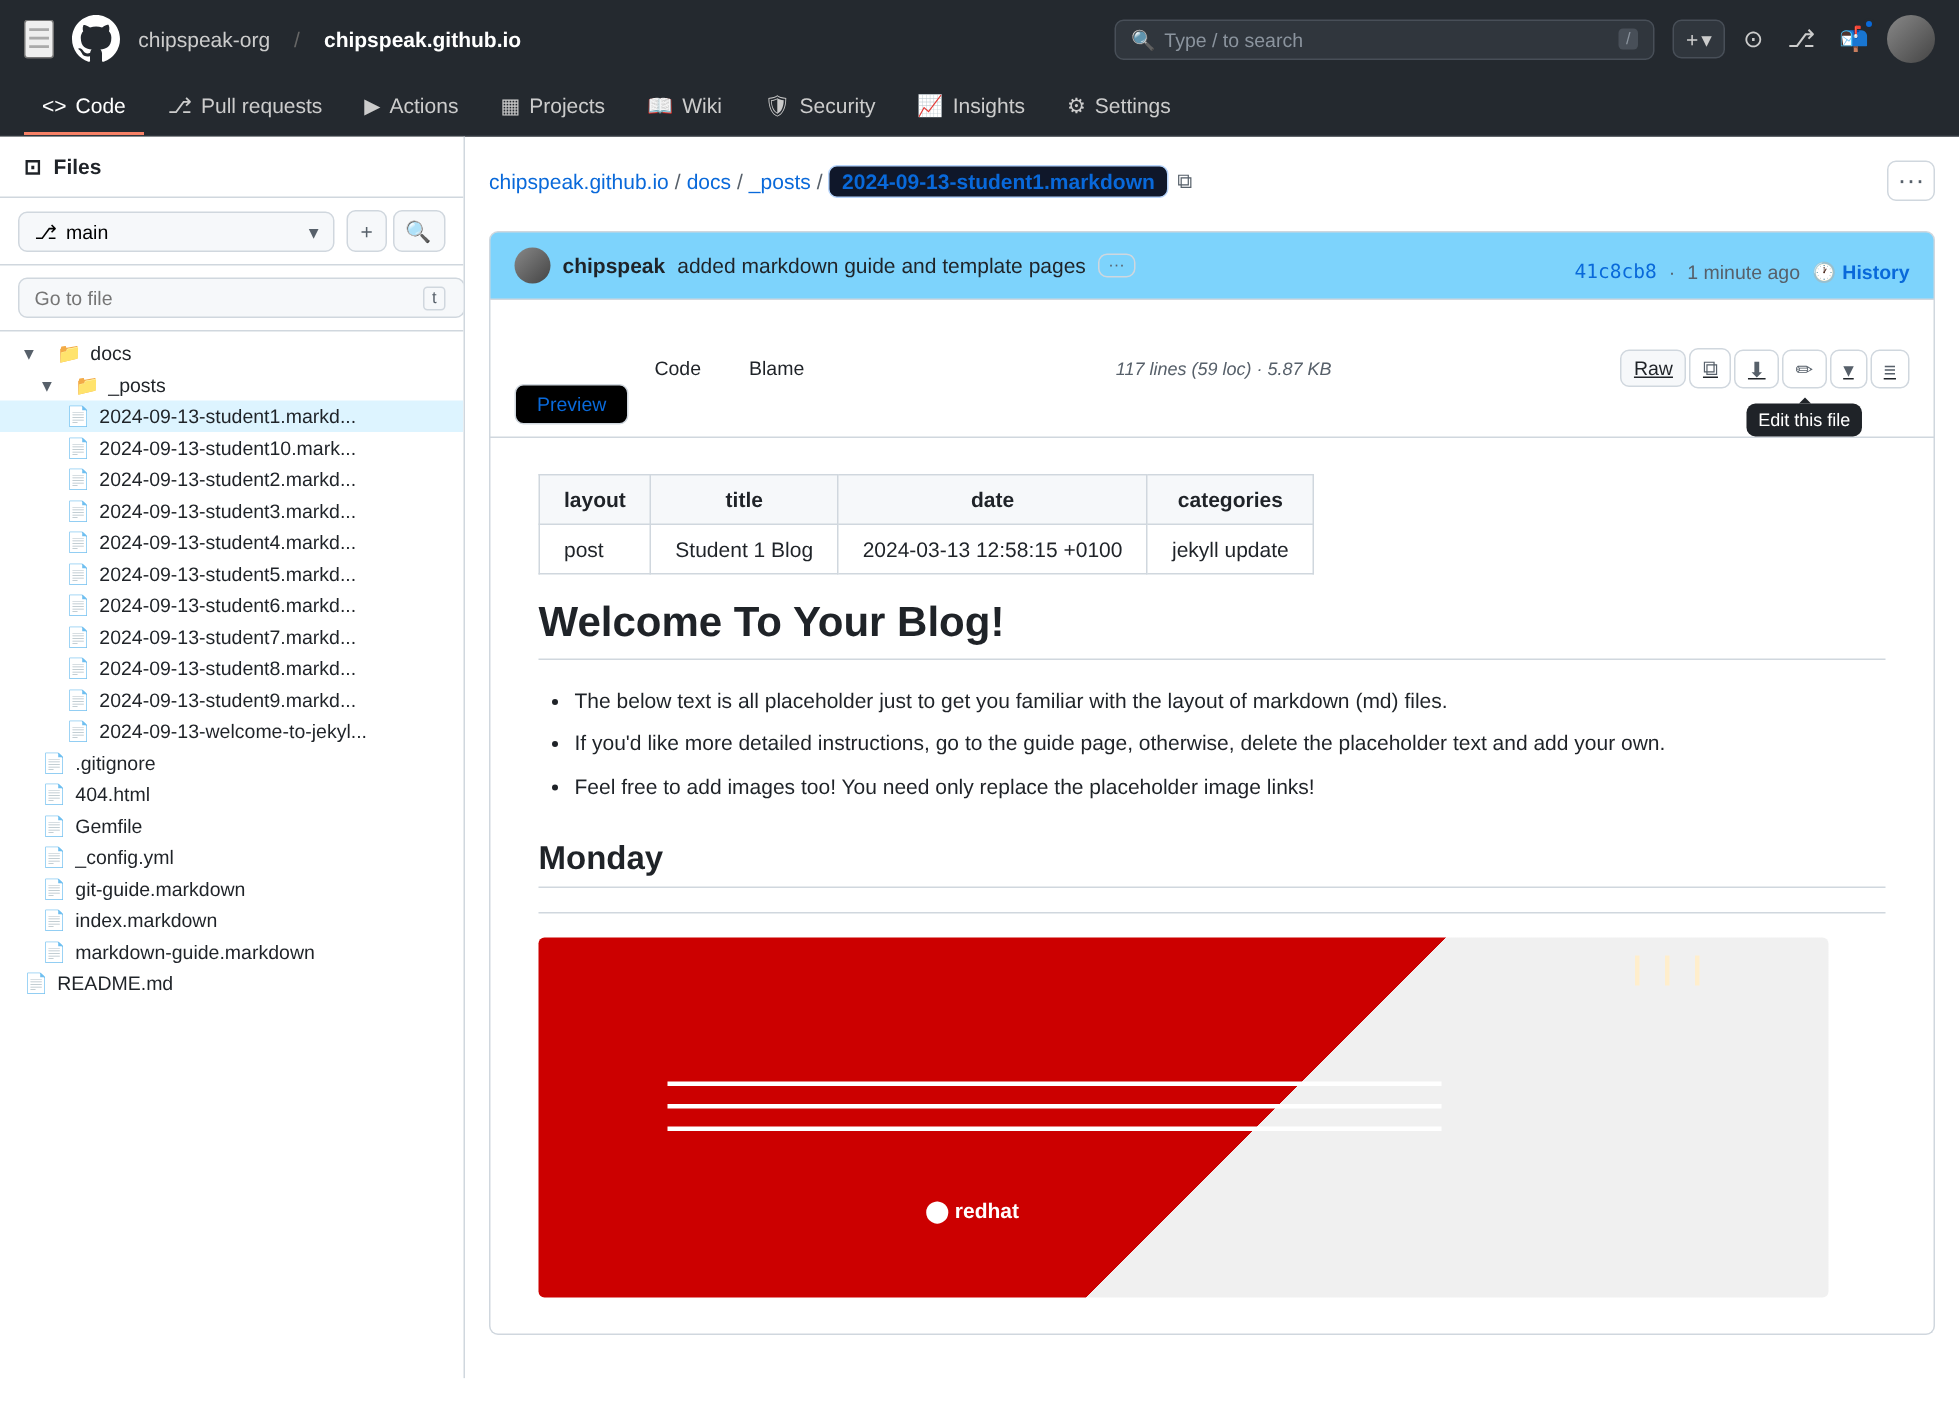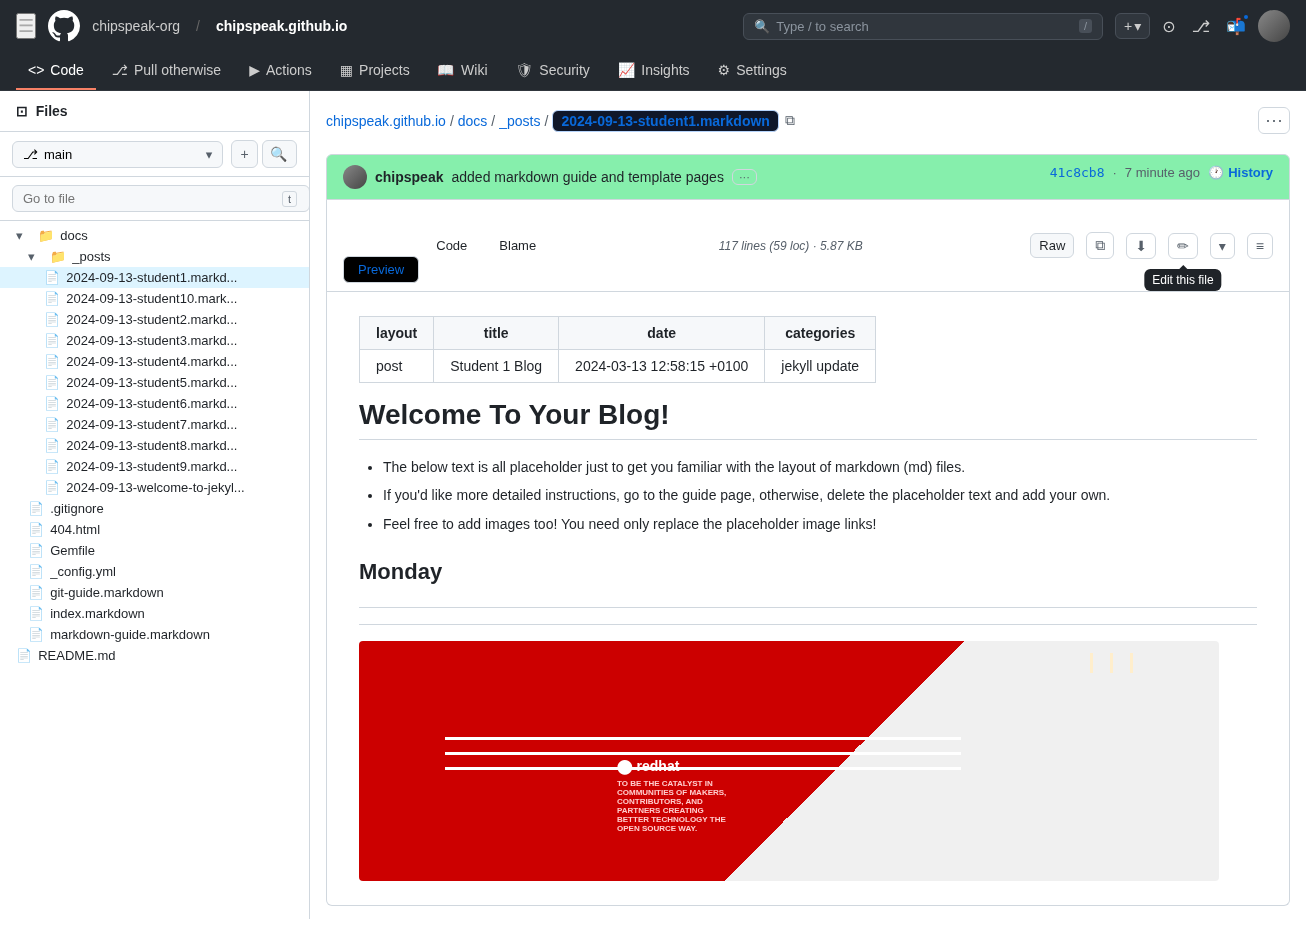--- a/index.html
+++ b/index.html
@@ -253,26 +253,26 @@
       font-size: 18px;
       padding: 2px 6px;
       border: 1px solid #d0d7de;
       border-radius: 6px;
       margin-left: auto;
     }
 
     
     .commit-bar {
       display: flex;
-      align-items: flex-start;
+      align-items: flex-end;
       justify-content: space-between;
       border: 1px solid #d0d7de;
       border-radius: 6px 6px 0 0;
       padding: 10px 16px;
-      background: #86efac;
+      background: #7dd3fc;
       margin-top: 20px;
     }
     .commit-bar .commit-left {
       display: flex;
       align-items: center;
       gap: 8px;
     }
     .commit-bar .avatar-sm {
       width: 24px;
       height: 24px;
@@ -340,21 +340,22 @@
       margin-top: 48px;
     }
     .file-info {
       color: #57606a;
       font-size: 12px;
       font-style: italic;
     }
     .file-actions {
       display: flex;
       align-items: center;
-      gap: 12px;
+      gap: 2px;
+      text-decoration: underline;
     }
     .file-action-btn {
       background: #f6f8fa;
       border: 1px solid #d0d7de;
       border-radius: 6px;
       padding: 4px 8px;
       cursor: pointer;
       color: #1f2328;
       font-size: 13px;
       font-weight: 500;
@@ -419,21 +420,21 @@
       border: 1px solid #d0d7de;
     }
     .md-table th, .md-table td {
       border: 1px solid #d0d7de;
       padding: 8px 16px;
       font-size: 14px;
     }
     .md-table th { background: #f6f8fa; font-weight: 600; }
 
     .md-h1 { font-size: 28px; font-weight: 600; border-bottom: 1px solid #d0d7de; padding-bottom: 8px; margin-bottom: 16px; margin-top: 8px; }
-    .md-h2 { font-size: 22px; font-weight: 600; border-bottom: 1px solid #d0d7de; padding-bottom: 22px; margin-bottom: 14px; margin-top: 24px; }
+    .md-h2 { font-size: 22px; font-weight: 600; border-bottom: 1px solid #d0d7de; padding-bottom: 6px; margin-bottom: 14px; margin-top: 24px; }
 
     .md-ul { padding-left: 24px; margin-bottom: 16px; }
     .md-ul li { margin-bottom: 6px; line-height: 1.6; color: #1f2328; }
 
     .md-hr { border: none; border-top: 1px solid #d0d7de; margin: 16px 0; }
     
     .redhat-bg {
       width: 100%;
       height: 240px;
       background: linear-gradient(135deg, #cc0000 55%, #f0f0f0 55%);
@@ -507,21 +508,21 @@
   </div>
 </nav>
 
 <nav class="repo-nav">
   <a class="nav-item active">
     <span class="nav-icon">&lt;&gt;</span>
     <span>Code</span>
   </a>
   <a class="nav-item">
     <span class="nav-icon">⎇</span>
-    <span>Pull otherwise</span>
+    <span>Pull requests</span>
   </a>
   <a class="nav-item">
     <span class="nav-icon">▶</span>
     <span>Actions</span>
   </a>
   <a class="nav-item">
     <span class="nav-icon">▦</span>
     <span>Projects</span>
   </a>
   <a class="nav-item">
@@ -679,21 +680,21 @@
     <div class="commit-bar">
       <div class="commit-left">
         <div class="avatar-sm" style="background: linear-gradient(135deg, #888, #444);"></div>
         <span class="commit-author">chipspeak</span>
         <span class="commit-message">added markdown guide and template pages</span>
         <button class="commit-dots">···</button>
       </div>
       <div class="commit-right">
         <span style="color:#0969da;font-family:monospace;">41c8cb8</span>
         <span>·</span>
-        <span>7 minute ago</span>
+        <span>1 minute ago</span>
         <button class="history-btn">
           <span>🕐</span>
           <span>History</span>
         </button>
       </div>
     </div>
 
     <div class="file-toolbar">
       <div class="file-tabs">
         <button class="file-tab active">Preview</button>
@@ -745,20 +746,19 @@
 
       <h2 class="md-h2">Monday</h2>
 
       <hr class="md-hr">
 
       <div class="redhat-bg">
         <div class="redhat-lines"></div>
         <div class="ceiling-lights"></div>
         <div class="redhat-logo-area">
           <span style="font-size:14px;">⬤ redhat</span>
-          <div style="font-size:8px; color:#ffcccc; max-width:120px; margin-top:4px;">TO BE THE CATALYST IN COMMUNITIES OF MAKERS, CONTRIBUTORS, AND PARTNERS CREATING BETTER TECHNOLOGY THE OPEN SOURCE WAY.</div>
         </div>
       </div>
 
     </div>
   </div>
 
 </div>
 
 </body></html>

